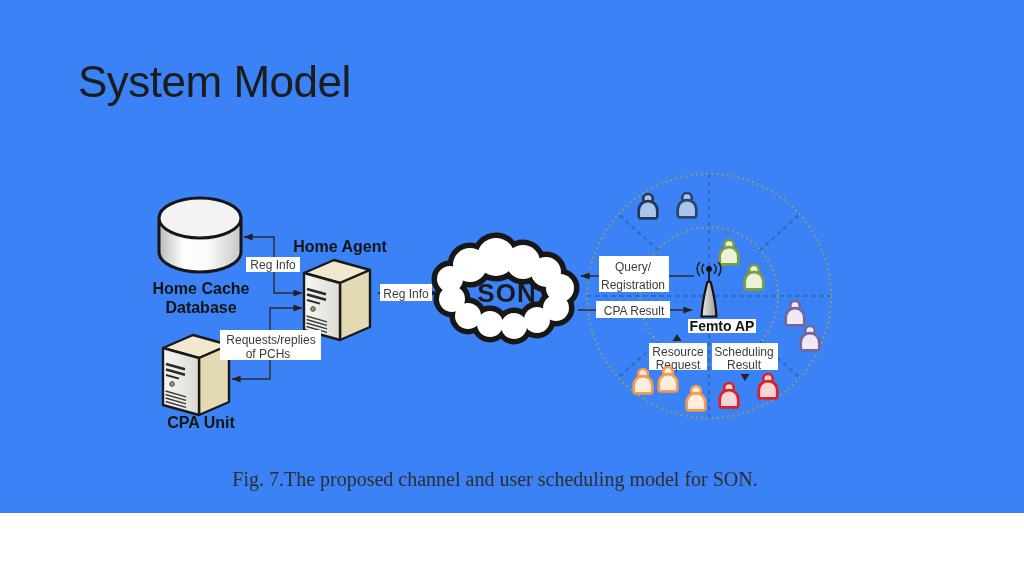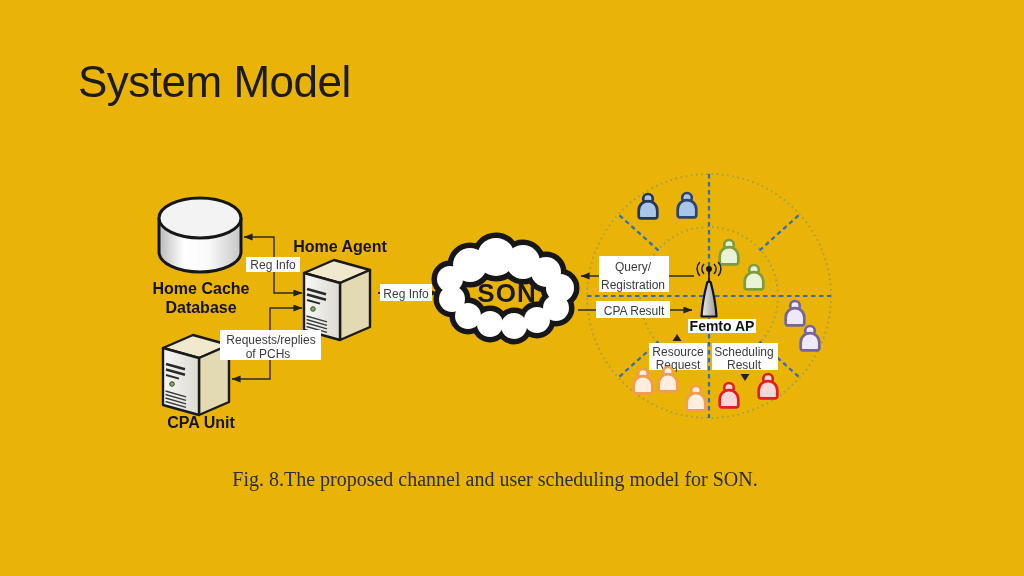--- a/index.html
+++ b/index.html
@@ -1,16 +1,16 @@
 <!DOCTYPE html>
 <html><head>
 <meta charset="utf-8">
 <style>
   html,body{margin:0;padding:0;background:#fff;}
-  #slide{position:relative;width:1024px;height:576px;background:#eab308;overflow:hidden;
+  #slide{position:relative;width:1024px;height:513px;background:#3b82f6;overflow:hidden;
          font-family:"Liberation Sans",sans-serif;}
   #title{position:absolute;left:78px;top:60px;font-size:44px;font-weight:400;
          letter-spacing:-0.5px;color:#1c1c1c;line-height:1;}
   #caption{position:absolute;left:0;top:468px;width:990px;text-align:center;
            font-family:"Liberation Serif",serif;font-size:20px;color:#2e2e2e;}
   #caption .cap-text{}
   svg{position:absolute;left:0;top:0;}
   text{font-family:"Liberation Sans",sans-serif;}
   .node-lbl{font-weight:bold;fill:#141414;font-size:16px;text-anchor:middle;}
   .node-lbl-sm{font-weight:bold;fill:#141414;font-size:14px;text-anchor:middle;}
@@ -180,16 +180,16 @@
         <path d="M 704,264 A 7,7 0 0 0 704,274"></path>
         <path d="M 699.8,262 A 10.5,10.5 0 0 0 699.8,276"></path>
         <path d="M 714,264 A 7,7 0 0 1 714,274"></path>
         <path d="M 718.2,262 A 10.5,10.5 0 0 1 718.2,276"></path>
       </g>
     </g>
     <text class="node-lbl-sm" x="722" y="331">Femto AP</text>
   </svg>
 
   <div id="caption">
-    <span class="cap-label">Fig. 8.</span><span class="cap-text">The proposed channel and user scheduling model for SON.</span>
+    <span class="cap-label">Fig. 7.</span><span class="cap-text">The proposed channel and user scheduling model for SON.</span>
   </div>
 
 </div>
 
 </body></html>

